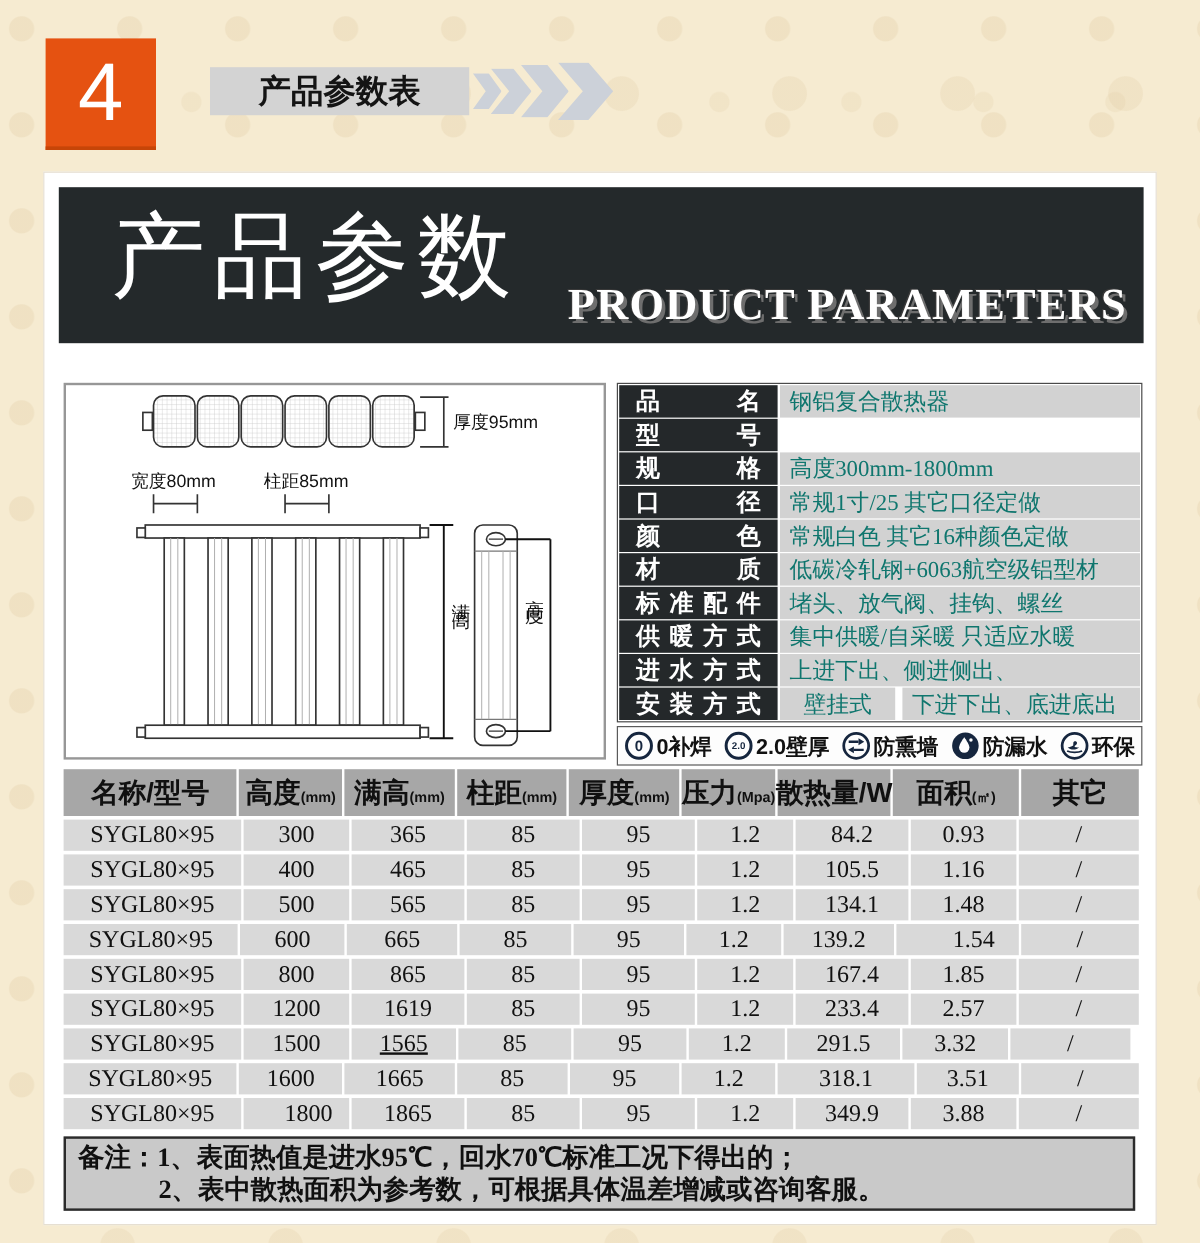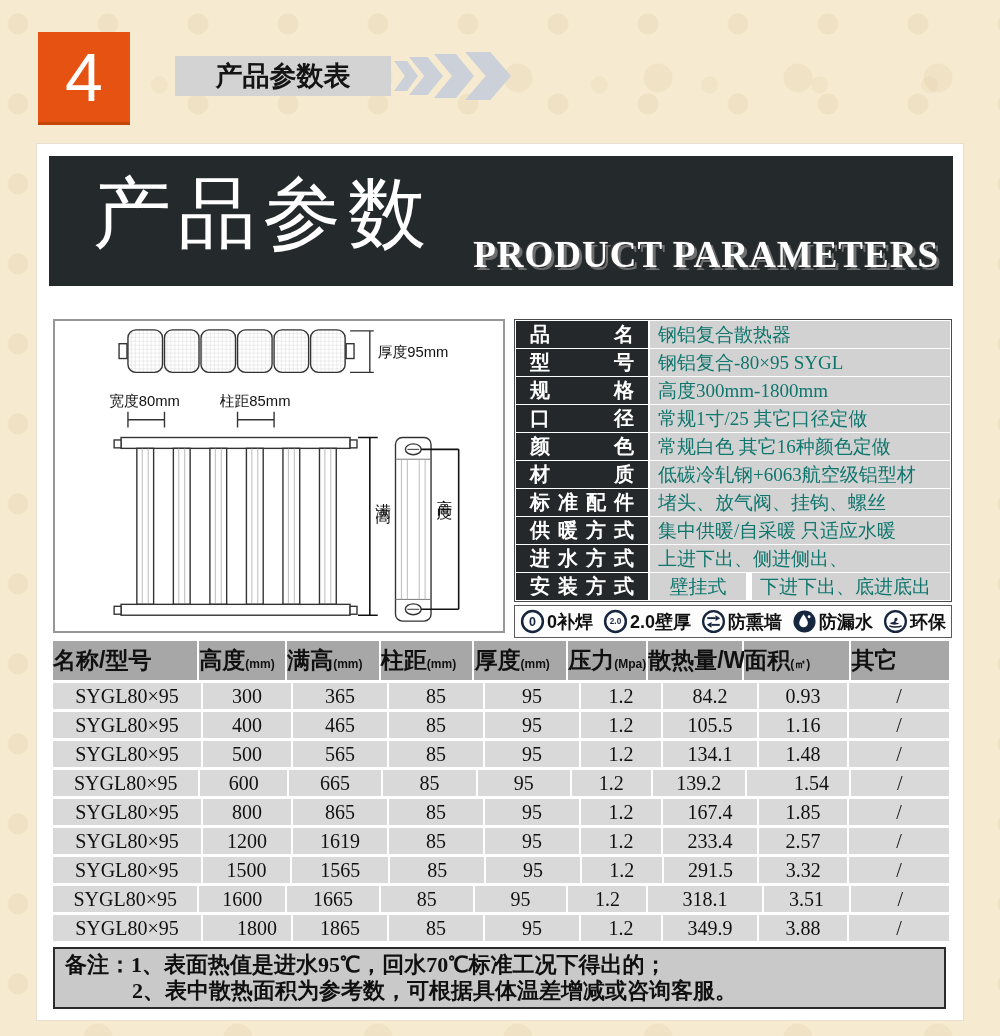--- a/index.html
+++ b/index.html
@@ -48,21 +48,21 @@
 
   .features{position:absolute;left:477px;top:461px;width:438px;height:33px;border:1px solid #5a5a5a;
     box-sizing:border-box;display:flex;align-items:center;justify-content:space-between;
     padding:0 5px;background:#fdfdfd;}
   .feat{display:flex;align-items:center;gap:2px;font-size:18px;font-weight:bold;color:#111;white-space:nowrap;}
   .feat-ic{display:inline-flex;}
   .feat-ic svg{width:25px;height:25px;display:block;}
 
   .dtable{position:absolute;left:16px;top:497px;width:896px;}
   .dt-h{display:flex;gap:2px;}
-  .dt-hcell{background:#a7a7a7;height:39px;display:flex;align-items:center;
+  .dt-hcell{background:#a7a7a7;height:39px;display:flex;align-items:center;justify-content:center;
     font-weight:bold;font-size:23px;color:#101010;box-sizing:border-box;white-space:nowrap;}
   .dt-hcell .unit{font-size:12px;margin-top:7px;}
   .dt-row{display:flex;gap:2px;margin-top:3px;}
   .dt-cell{background:#d9d9d9;height:26px;line-height:26px;text-align:center;
     font-family:"Liberation Serif",serif;font-size:20px;color:#111;box-sizing:border-box;white-space:nowrap;}
 
   .notes{position:absolute;left:16px;top:803px;width:893px;height:62px;background:#c9c9c9;
     border:2px solid #2b2b2b;box-sizing:border-box;font-family:"Liberation Serif",serif;
     font-size:22px;font-weight:bold;color:#101010;padding:3px 10px;line-height:26px;white-space:nowrap;}
   .notes .l2{padding-left:67px;}
@@ -148,21 +148,20 @@
         <div class="spec-row">
           <div class="spec-label">
             <span class="spec-label-text">品名</span>
           </div>
           <div class="spec-value">钢铝复合散热器</div>
         </div>
         <div class="spec-row">
           <div class="spec-label">
             <span class="spec-label-text">型号</span>
           </div>
-          <div class="spec-value">钢铝复合-80×95 SYGL</div>
         </div>
         <div class="spec-row">
           <div class="spec-label">
             <span class="spec-label-text">规格</span>
           </div>
           <div class="spec-value">高度300mm-1800mm</div>
         </div>
         <div class="spec-row">
           <div class="spec-label">
             <span class="spec-label-text">口径</span>
@@ -360,21 +359,21 @@
             <div class="dt-cell" style="width: 94px;">85</div>
             <div class="dt-cell" style="width: 94px;">95</div>
             <div class="dt-cell" style="width: 80px;">1.2</div>
             <div class="dt-cell" style="width: 94px;">233.4</div>
             <div class="dt-cell" style="width: 88px;">2.57</div>
             <div class="dt-cell" style="width: 100px;">/</div>
           </div>
           <div class="dt-row">
             <div class="dt-cell" style="width: 148px;">SYGL80×95</div>
             <div class="dt-cell" style="width: 88px;">1500</div>
-            <div class="dt-cell" style="width: 96px;">1565</div>
+            <div class="dt-cell" style="width: 87px; text-decoration: underline;">1565</div>
             <div class="dt-cell" style="width: 94px;">85</div>
             <div class="dt-cell" style="width: 94px;">95</div>
             <div class="dt-cell" style="width: 80px;">1.2</div>
             <div class="dt-cell" style="width: 94px;">291.5</div>
             <div class="dt-cell" style="width: 88px;">3.32</div>
             <div class="dt-cell" style="width: 100px;">/</div>
           </div>
           <div class="dt-row">
             <div class="dt-cell" style="width: 148px;">SYGL80×95</div>
             <div class="dt-cell" style="width: 88px;">1600</div>

